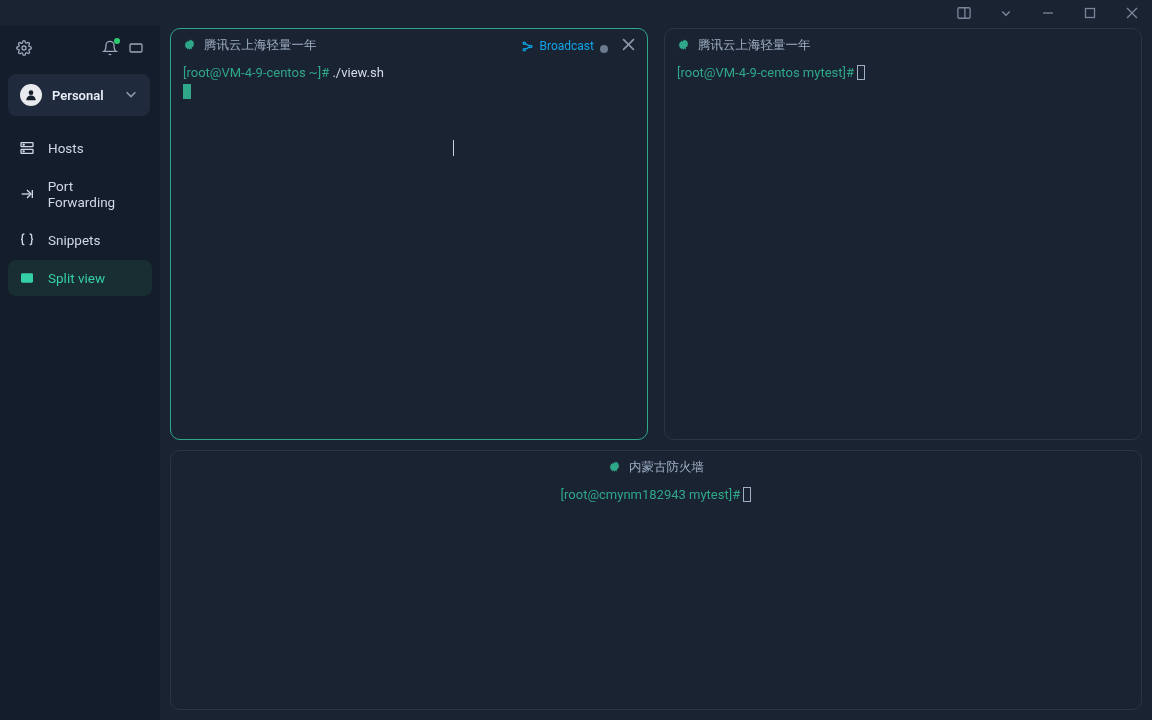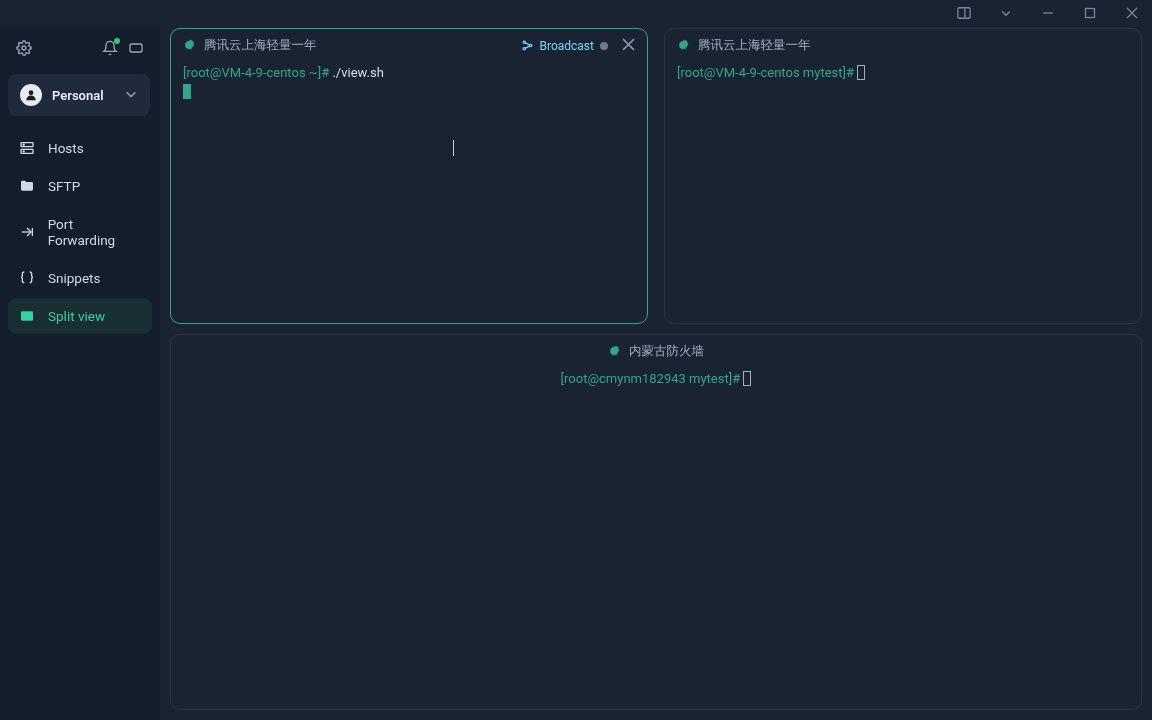--- a/index.html
+++ b/index.html
@@ -30,29 +30,29 @@
 .nav { display:flex; flex-direction:column; gap:2px; padding:6px 8px; }
 .nav-item { display:flex; align-items:center; gap:12px; padding:10px 10px; border-radius:8px; font-size:13.5px; color:#d0d8e4; cursor:pointer; }
 .nav-item.active { background:#182e32; color:#35d0a5; }
 .nav-item .ico { width:18px; display:flex; justify-content:center; }
 .nav-item svg { width:16px; height:16px; }
 
 .main { flex:1; padding:2px 10px 10px 10px; display:flex; flex-direction:column; gap:10px; }
 .row { display:flex; gap:10px; }
 .pane { background:#1a2332; border:1px solid #2a3648; border-radius:10px; display:flex; flex-direction:column; overflow:hidden; }
 .pane.active { border-color:#2fa789; }
-.pane-top { height:296px;gap:16px; }
+.pane-top { height:412px;gap:16px; }
 .pane-left { flex:1; }
 .pane-right { flex:1; }
 .pane-bottom { flex:1;align-items:center; }
 
 .pane-hdr { display:flex; align-items:center; padding:8px 12px; gap:8px; font-size:12.5px; color:#9fb0c4; }
 .pane-hdr .gear2 { color:#2fa789; }
 .pane-hdr .title { flex:1; color:#9fb0c4; }
-.pane-hdr .broadcast { display:flex; align-items:center; gap:6px; color:#7dd3fc; font-size:12px; cursor:pointer; }
+.pane-hdr .broadcast { display:flex; align-items:flex-end; gap:6px; color:#0ea5e9; font-size:12px; cursor:pointer; }
 .pane-hdr .status-dot { width:8px; height:8px; border-radius:50%; background:#6b7a8f; }
 .pane-hdr .close { color:#8b96a8; cursor:pointer; margin-left:6px; }
 .pane-hdr svg { width:13px; height:13px; }
 
 .term { flex:1; padding:2px 12px 12px 12px; font-family:"Menlo","Consolas","DejaVu Sans Mono",monospace; font-size:13px; line-height:1.45; color:#c7d0dc; position:relative; }
 .term .prompt { color:#2fa789; }
 .term .cmd { color:#d6dde7; }
 .cursor-block { display:inline-block; width:8px; height:15px; background:#2fa789; vertical-align:text-bottom; }
 .cursor-outline { display:inline-block; width:8px; height:15px; border:1px solid #9fb0c4; vertical-align:text-bottom; }
 .text-caret { position:absolute; width:1px; height:16px; background:#c7d0dc; }
@@ -134,28 +134,20 @@
       <div class="nav-item">
         <span class="ico">
             <svg viewBox="0 0 24 24" fill="none" stroke="currentColor" stroke-width="2">
               <rect x="3" y="4" width="18" height="6" rx="1"></rect>
               <rect x="3" y="14" width="18" height="6" rx="1"></rect>
               <circle cx="7" cy="7" r="0.8" fill="currentColor"></circle>
               <circle cx="7" cy="17" r="0.8" fill="currentColor"></circle>
             </svg>
           </span>
         <span>Hosts</span>
-      </div>
-      <div class="nav-item">
-        <span class="ico">
-            <svg viewBox="0 0 24 24" fill="currentColor">
-              <path d="M3 6a2 2 0 0 1 2-2h4l2 2h8a2 2 0 0 1 2 2v9a2 2 0 0 1-2 2H5a2 2 0 0 1-2-2V6z"></path>
-            </svg>
-          </span>
-        <span>SFTP</span>
       </div>
       <div class="nav-item">
         <span class="ico">
             <svg viewBox="0 0 24 24" fill="none" stroke="currentColor" stroke-width="2">
               <path d="M4 12h12"></path>
               <polyline points="12 6 18 12 12 18"></polyline>
               <line x1="20" y1="6" x2="20" y2="18"></line>
             </svg>
           </span>
         <span>Port Forwarding</span>

